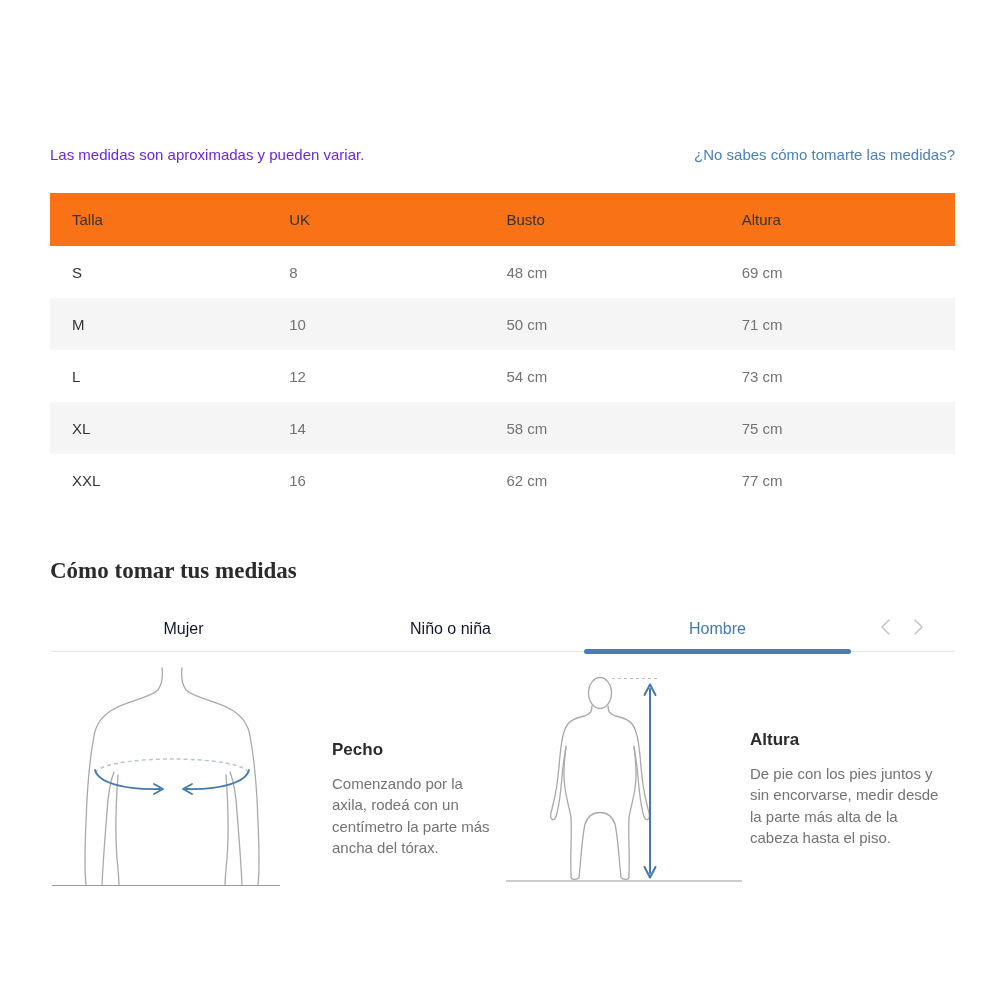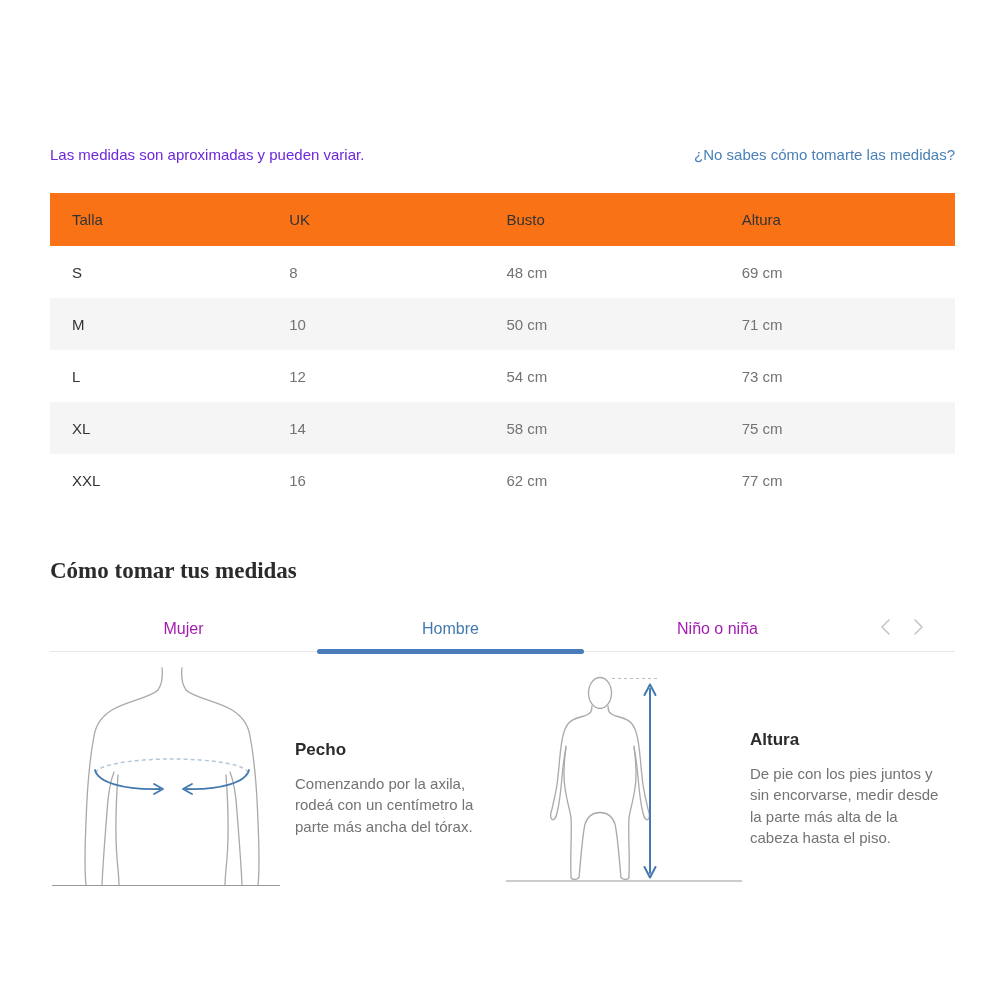--- a/index.html
+++ b/index.html
@@ -29,32 +29,32 @@
   table.sizes td { font-size:15px; color:#737373; }
   table.sizes td.size-col { color:#333; }
 
   
   .section-heading { margin-top:52px; font-size:23px; font-weight:700; color:#2b2b2b;font-family:Liberation Serif, serif; }
 
   
   .tabs { position:relative; margin-top:22px; display:flex; align-items:center;
           border-bottom:1px solid #e8e8e8; height:46px; }
   .tab { position:relative; width:267px; height:100%; display:flex; align-items:center;
-         justify-content:center; font-size:16px; color:#a21caf; cursor:pointer; }
+         justify-content:center; font-size:16px; color:#0f172a; cursor:pointer; }
   .tab.active { color:#4379ae; }
   .tab.active::after { content:""; position:absolute; left:0; right:0; bottom:-3px;
          height:5px; border-radius:3px; background:#4a7cba; }
   .pager { margin-left:auto; display:flex; gap:18px; padding-right:28px; align-items:center; }
   .pager button { background:none; border:none; cursor:pointer; padding:2px; }
 
   
   .how-grid { display:grid; grid-template-columns:245px 205px 250px 205px; margin-top:10px; }
   .fig { width:245px; height:232px; }
   .fig svg { display:block; }
-  .card.pecho { padding-top:78px; }
+  .card.pecho { padding-top:78px;margin-left:37px; }
   .card.altura { padding-top:68px; }
   .card h3 { font-size:17px; font-weight:700; color:#2b2b2b; }
   .card p { margin-top:13px; font-size:15px; line-height:1.42; color:#737373; max-width:200px; }
 </style>
 </head>
 <body>
 
 <div class="modal">
 
 
@@ -111,25 +111,25 @@
         </tr>
       </tbody>
   </table>
 
   <h2 class="section-heading">Cómo tomar tus medidas</h2>
 
   <div class="tabs">
     <div class="tab">
       <span>Mujer</span>
     </div>
+    <div class="tab">
+      <span>Niño o niña</span>
+    </div>
     <div class="tab active">
       <span>Hombre</span>
-    </div>
-    <div class="tab">
-      <span>Niño o niña</span>
     </div>
     <div class="pager">
       <button>
         <svg width="12" height="18" viewBox="0 0 12 18">
           <path d="M10 2 L3 9 L10 16" stroke="#c6c6c6" stroke-width="1.6" fill="none" stroke-linecap="round" stroke-linejoin="round"></path>
         </svg>
       </button>
       <button>
         <svg width="12" height="18" viewBox="0 0 12 18">
           <path d="M2 2 L9 9 L2 16" stroke="#c6c6c6" stroke-width="1.6" fill="none" stroke-linecap="round" stroke-linejoin="round"></path>

